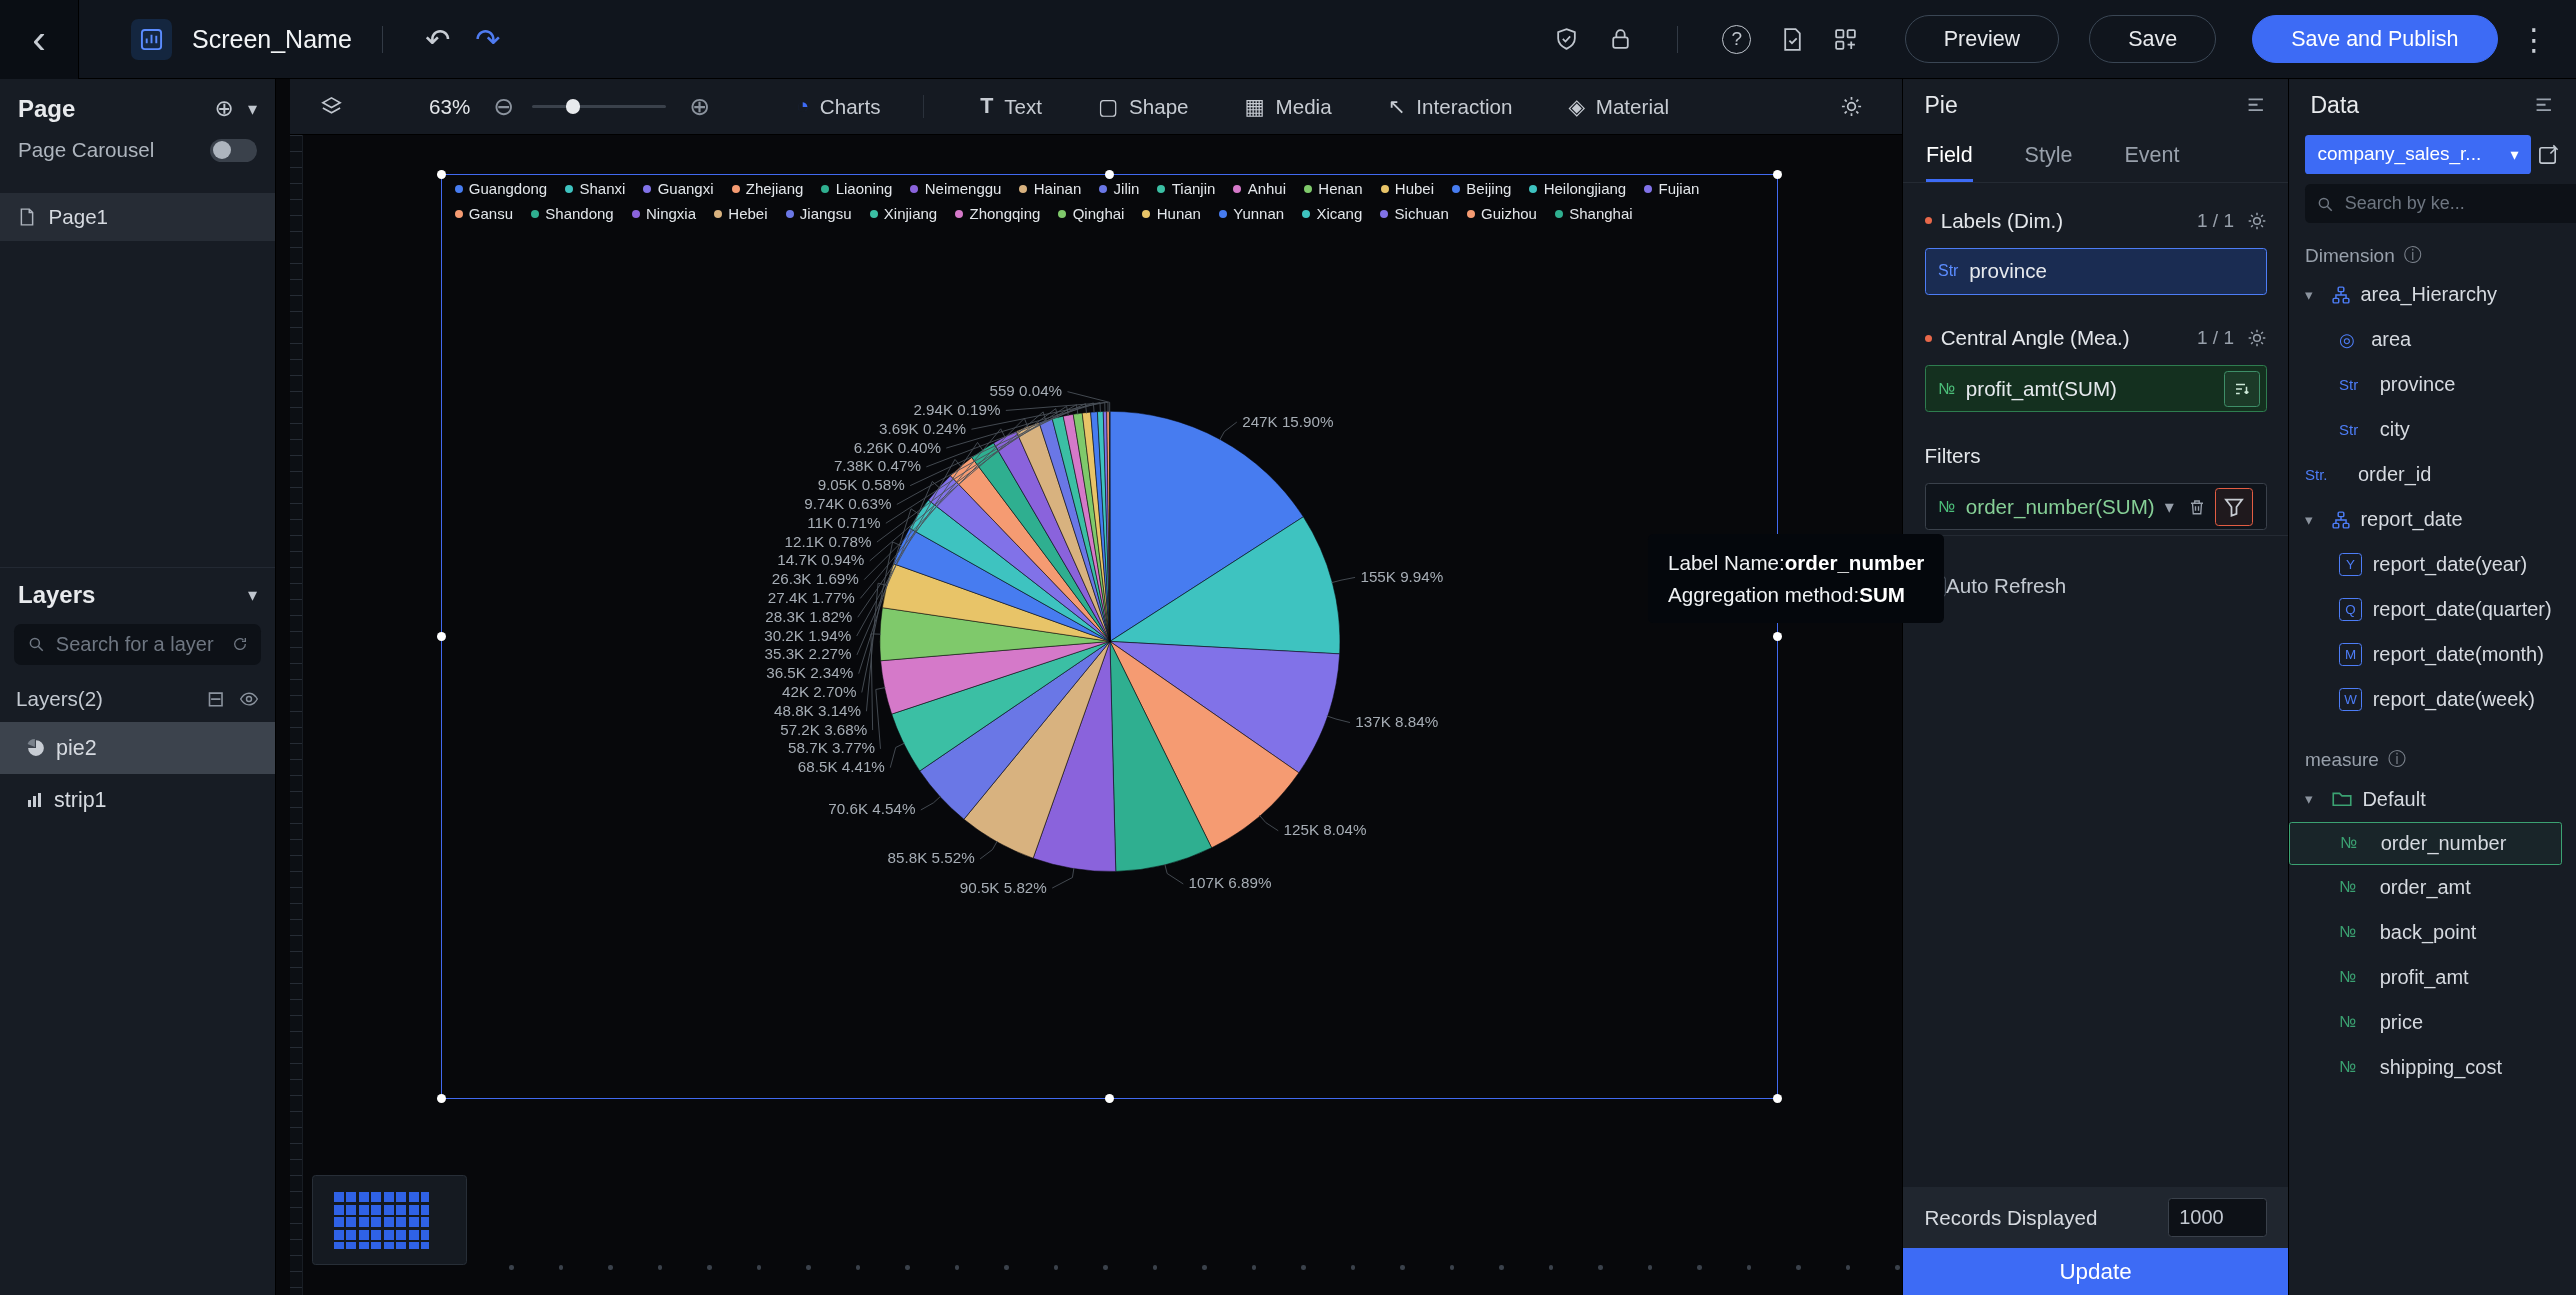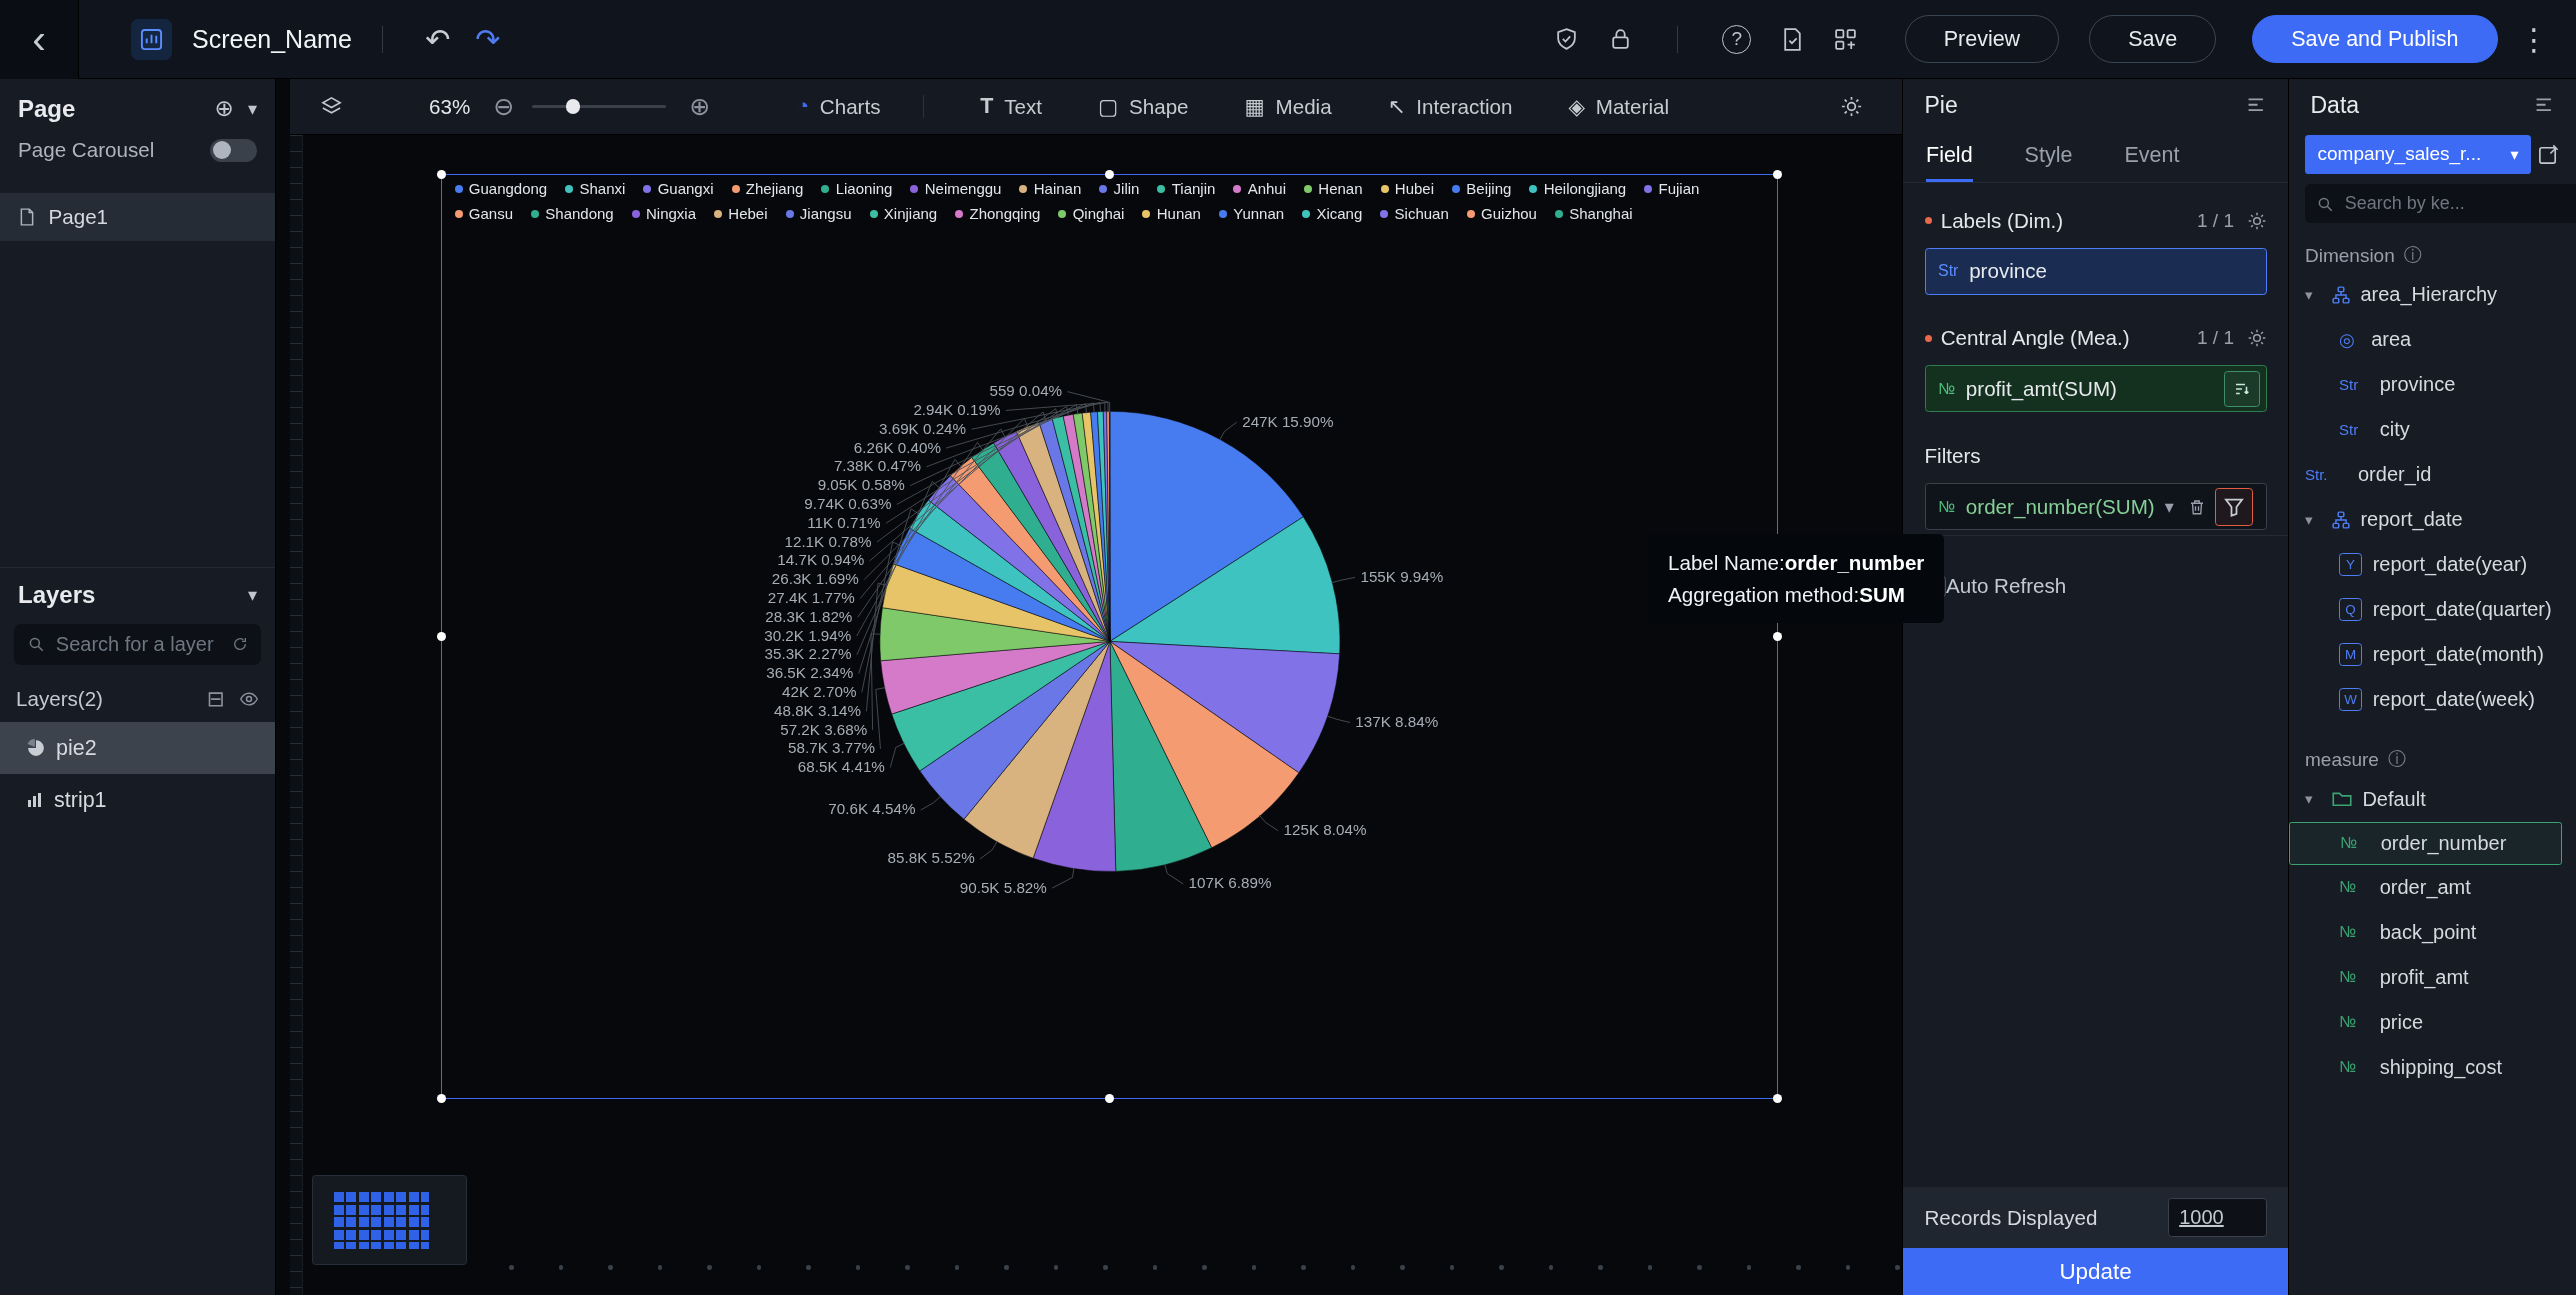--- a/index.html
+++ b/index.html
@@ -115,21 +115,21 @@
   .chip.filter .caret{margin-left:auto;color:#98A0AB;font-size:18px;}
   .chip.filter .trash{margin-left:14.3px;display:flex;color:#98A0AB;cursor:pointer;}
   .funnel-box{margin-left:9px;width:38px;height:38px;border:1.8px solid #E35D43;border-radius:3.6px;
               background:rgba(227,93,67,.08);display:flex;align-items:center;justify-content:center;cursor:pointer;}
   .pp-divider{border-bottom:0.9px solid #242A33;margin:0 -21.5px;}
   .auto-row{display:flex;align-items:center;gap:0;margin-top:38px;font-size:20.6px;color:#C3C9D1;}
   .checkbox{width:21.5px;height:21.5px;border:1.8px solid #4A525E;border-radius:3.6px;cursor:pointer;}
   .records{height:61px;background:#20262F;display:flex;align-items:center;padding:0 21.5px;gap:14.3px;margin-top:auto;}
   .records .rl{flex:1;font-size:20.6px;color:#D6DAE0;}
   .records input{width:99px;height:39px;background:#0D1117;border:0.9px solid #3A414B;border-radius:3.6px;
-                 color:#C3C9D1;font-size:20px;padding:0 10.7px;font-family:inherit;outline:none;text-decoration:underline;}
+                 color:#C3C9D1;font-size:20px;padding:0 10.7px;font-family:inherit;outline:none;}
   .update{height:47px;background:#3D6BF5;color:#fff;font-size:22.4px;display:flex;align-items:center;
           justify-content:center;cursor:pointer;}
 
   
   .data-panel{position:absolute;left:2288px;top:79px;right:0;bottom:0;background:#171C24;
               border-left:0.9px solid #000;display:flex;flex-direction:column;z-index:10;}
   .ds-row{display:flex;align-items:center;padding:3.6px 16px 9px;gap:6px;text-align:center;}
   .ds-pill{flex:1;height:39px;background:#3D6BF5;border-radius:3.6px;display:flex;align-items:center;
            padding:0 12.5px;color:#fff;font-size:19px;cursor:pointer;}
   .ds-pill .caret{margin-left:auto;font-size:16px;}

